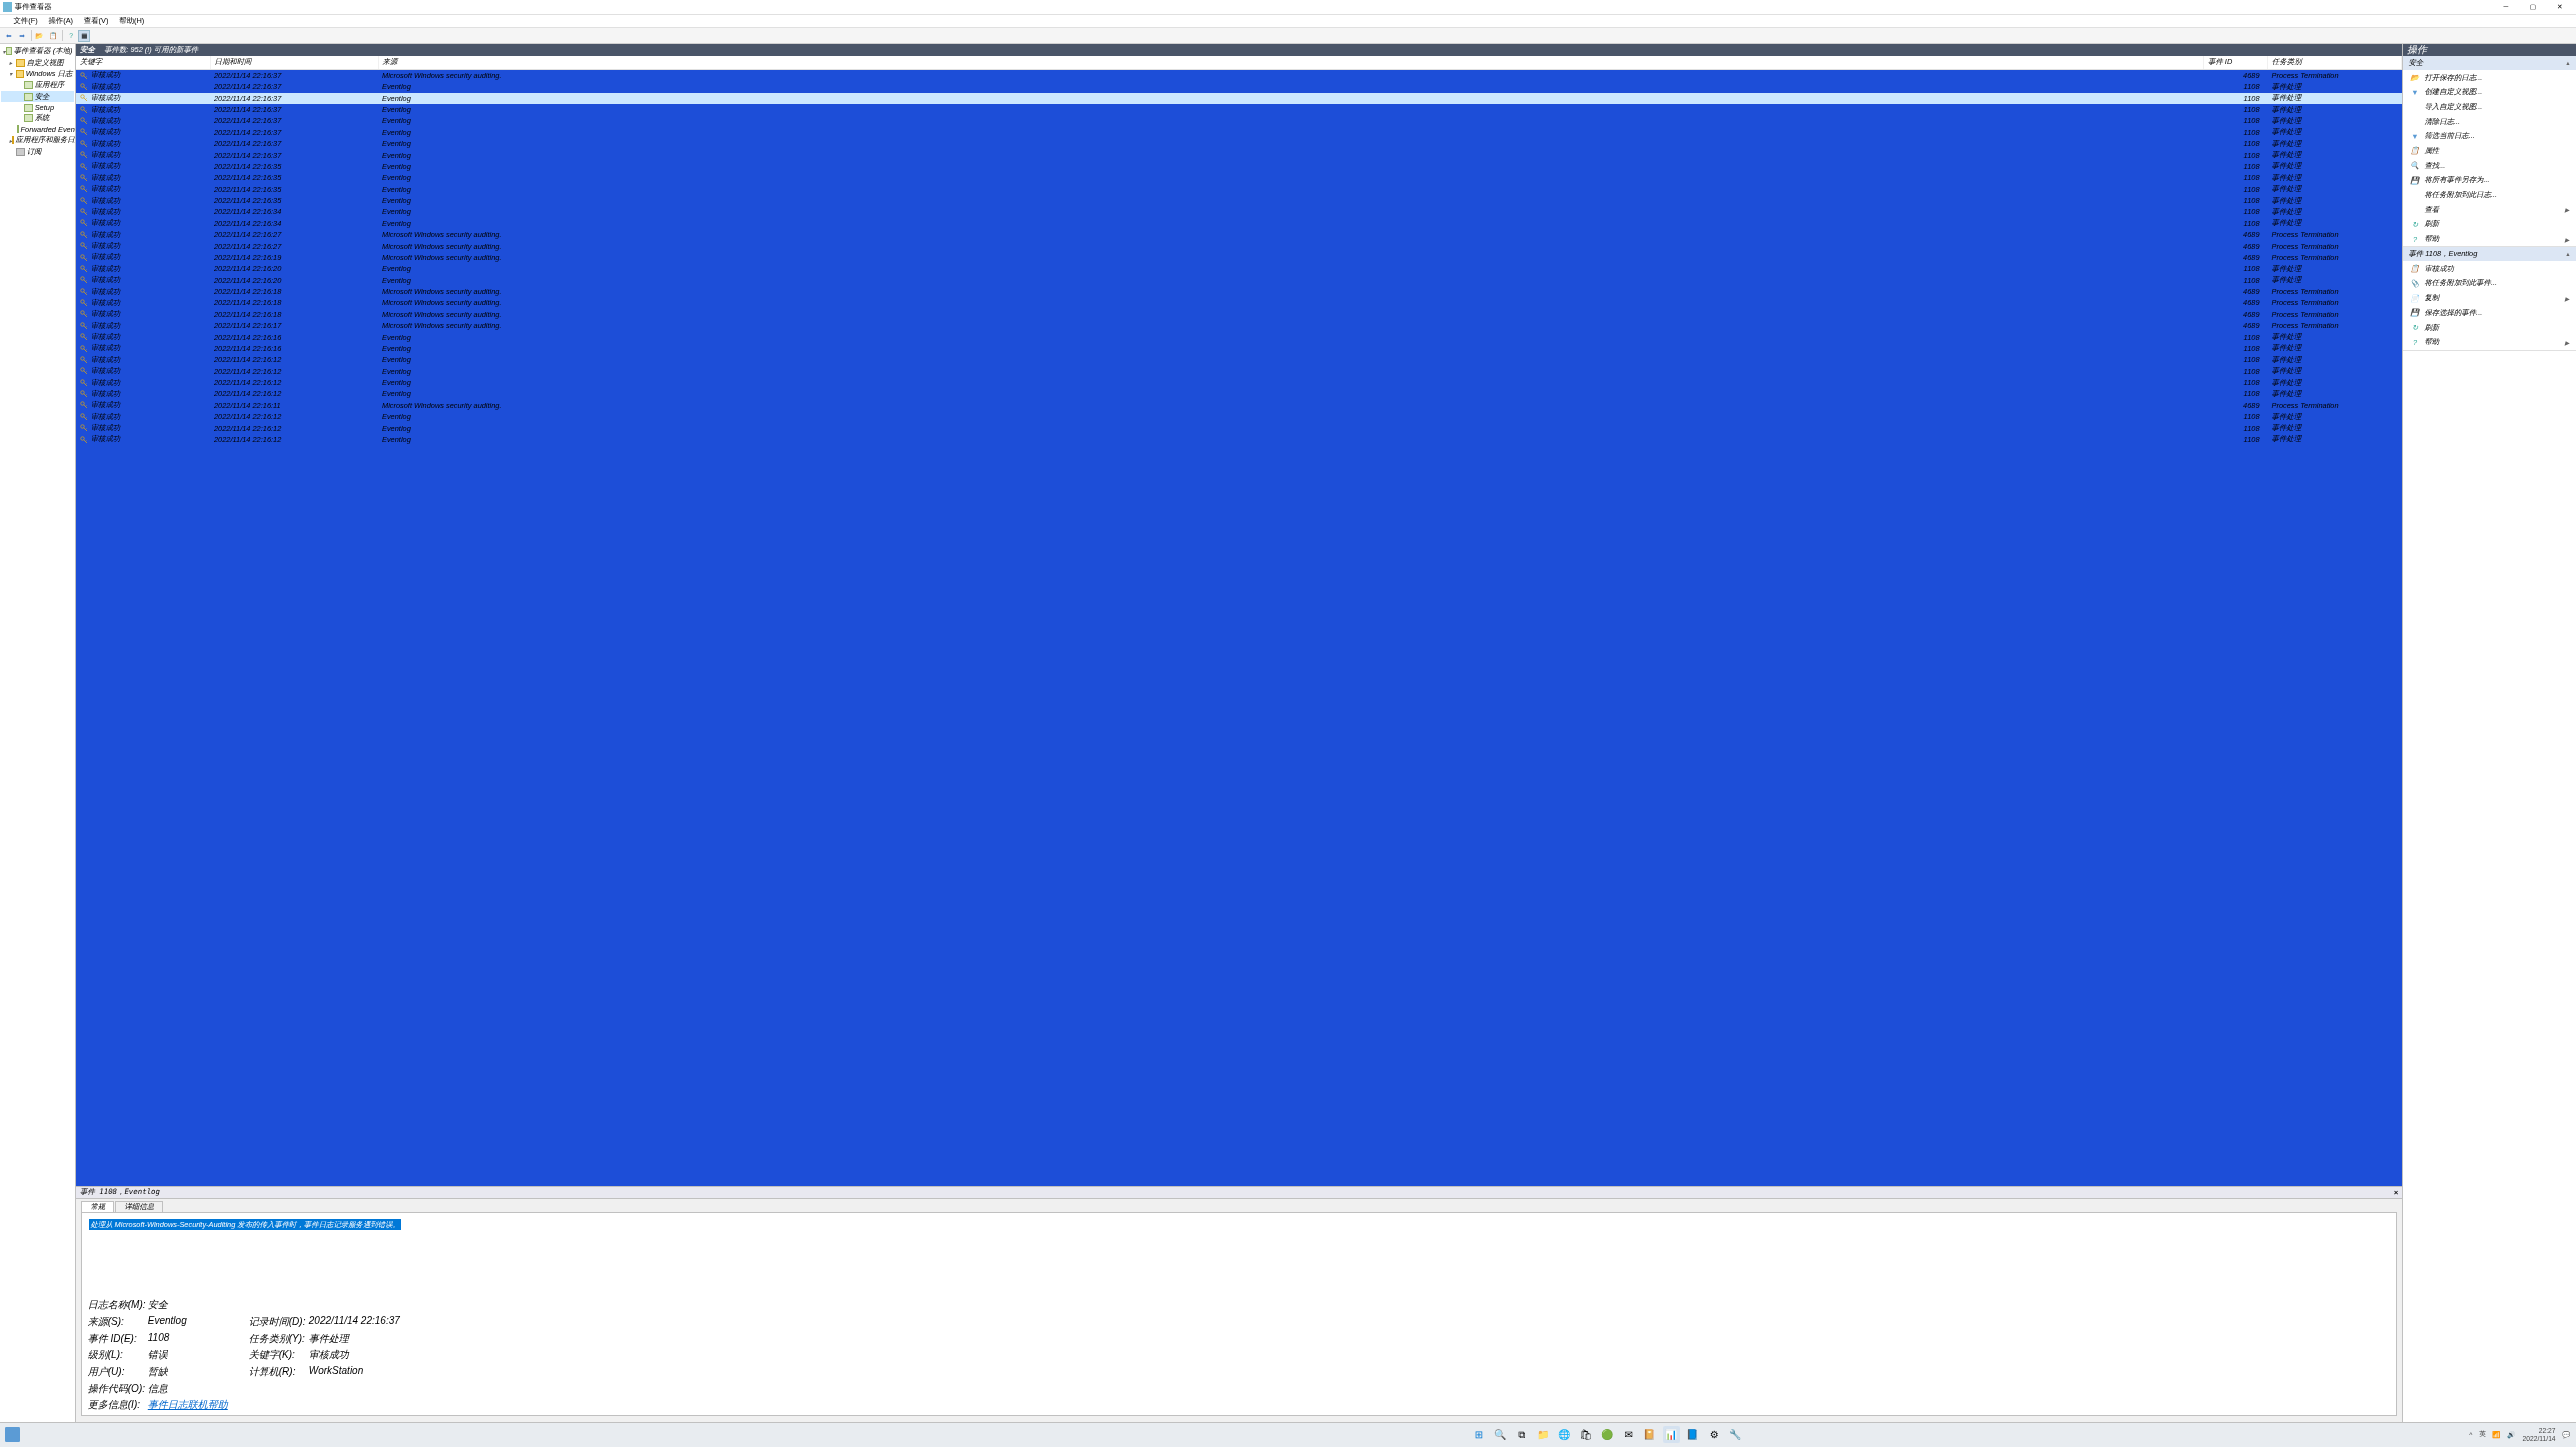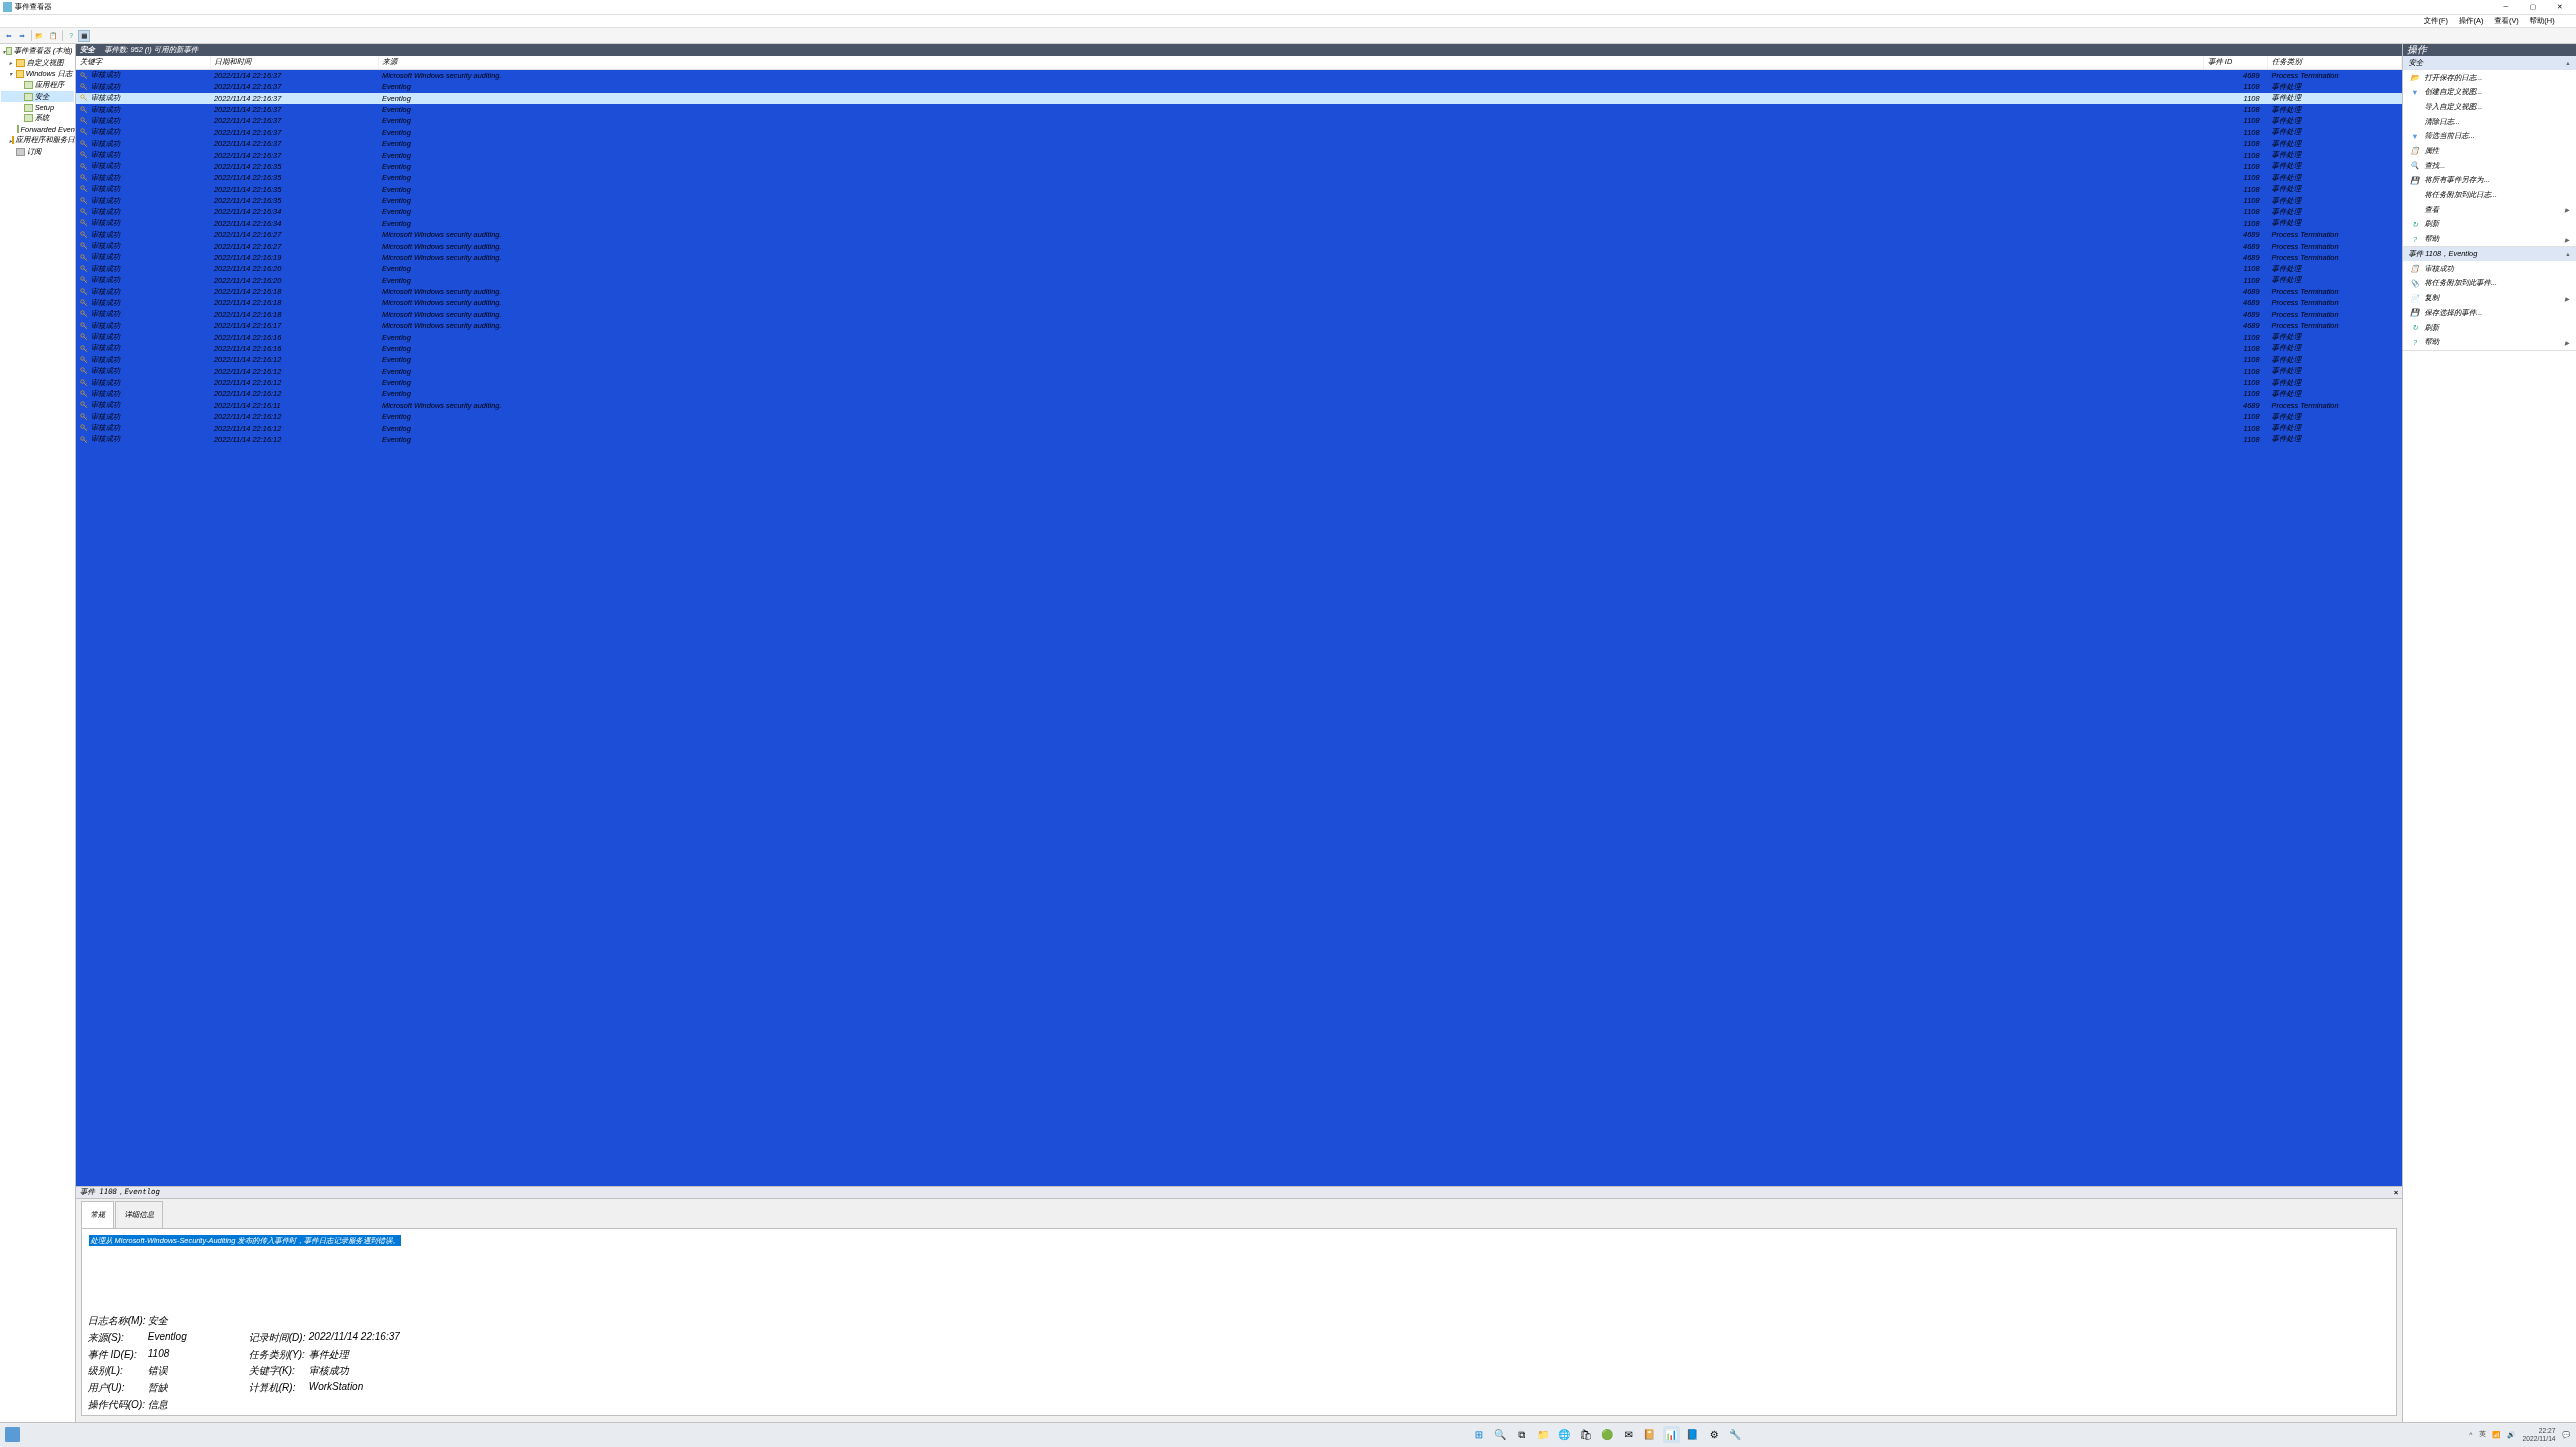--- a/index.html
+++ b/index.html
@@ -6,21 +6,21 @@
     body { background: #f0f0f0; font-size: 7.4px; overflow: hidden; height: 100vh; display: flex; flex-direction: column; }
     
     
     .title-bar { height: 14.8px; background: #fff; border-bottom: 0.7px solid #e0e0e0; display: flex; align-items: center; padding: 0 2.7px; }
     .title-bar .icon { width: 9.4px; height: 9.4px; background: #6eb8d8; margin-right: 2.7px; }
     .title-bar .title { flex: 1; font-size: 7.4px; }
     .title-bar .win-controls { display: flex; gap: 0; }
     .title-bar .win-btn { width: 27px; height: 14.8px; display: flex; align-items: center; justify-content: center; cursor: pointer; font-size: 6.7px; }
     
     
-    .menu-bar { height: 13.4px; background: #fff; display: flex; align-items: center; padding: 0 16px; border-bottom: 0.7px solid #e0e0e0; justify-content: flex-end; }
+    .menu-bar { height: 13.4px; background: #fff; display: flex; align-items: center; padding: 0 8px; border-bottom: 0.7px solid #e0e0e0; }
     .menu-bar .menu-item { padding: 1.3px 5.4px; cursor: pointer; font-size: 7.4px; }
     
     
     .toolbar { height: 16px; background: #f5f5f5; display: flex; align-items: center; padding: 0 2.7px; border-bottom: 0.7px solid #d0d0d0; gap: 1.3px; }
     .tb-btn { width: 12px; height: 12px; display: flex; align-items: center; justify-content: center; cursor: pointer; font-size: 6.7px; }
     .tb-sep { width: 0.7px; height: 10.7px; background: #ccc; margin: 0 1.3px; }
     
     
     .main-content { flex: 1; display: flex; overflow: hidden; font-style: italic; }
     
@@ -55,21 +55,21 @@
     .col-source { width: auto; }
     .col-id { width: 64px; text-align: right; padding-right: 8px !important; margin-left: 23px; }
     .col-task { width: 134px; }
     
     
     .detail-pane { height: 236px; border-top: 1.3px solid #c0c0c0; background: #f0f0f0; display: flex; flex-direction: column; }
     .detail-header { height: 12px; background: #e8e8f0; border-bottom: 0.7px solid #c0c0c0; display: flex; align-items: center; padding: 0 4px; font-size: 7.4px; }
     .detail-header .dh-title { flex: 1; font-family: "SimSun", monospace; }
     .detail-header .dh-close { cursor: pointer; font-weight: bold; }
     .detail-tabs { display: flex; padding: 2.7px 5.4px 0 5.4px; }
-    .detail-tab { padding: 8px 8px; border: 0.7px solid #c0c0c0; border-bottom: none; background: #f0f0f0; cursor: pointer; font-size: 7.4px; margin-right: 1.3px; }
+    .detail-tab { padding: 0 8px; border: 0.7px solid #c0c0c0; border-bottom: none; background: #f0f0f0; cursor: pointer; font-size: 7.4px; margin-right: 1.3px; }
     .detail-tab.active { background: #fff; }
     .detail-body { flex: 1; margin: 0 5.4px 5.4px 5.4px; background: #fff; border: 0.7px solid #c0c0c0; padding: 5.4px; overflow-y: auto; }
     .detail-message { padding: 1.3px; margin-bottom: 67px; }
     .detail-message .msg-text { background: #0078d7; color: #fff; padding: 0.7px 1.3px; display: inline; }
     .detail-props { display: grid; grid-template-columns: 60px 101px 60px 168px; row-gap: 2.7px; font-size: 10px; }
     .detail-props .prop-label { color: #000; }
     .detail-props .prop-link { color: #0066cc; text-decoration: underline; cursor: pointer; }
     
     
     .actions { width: 174px; background: #fff; border-left: 0.7px solid #c0c0c0; display: flex; flex-direction: column; }

